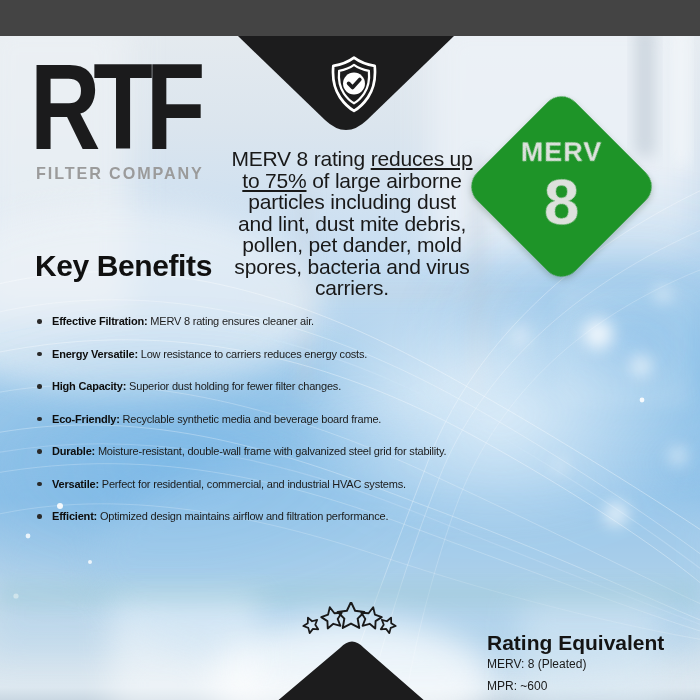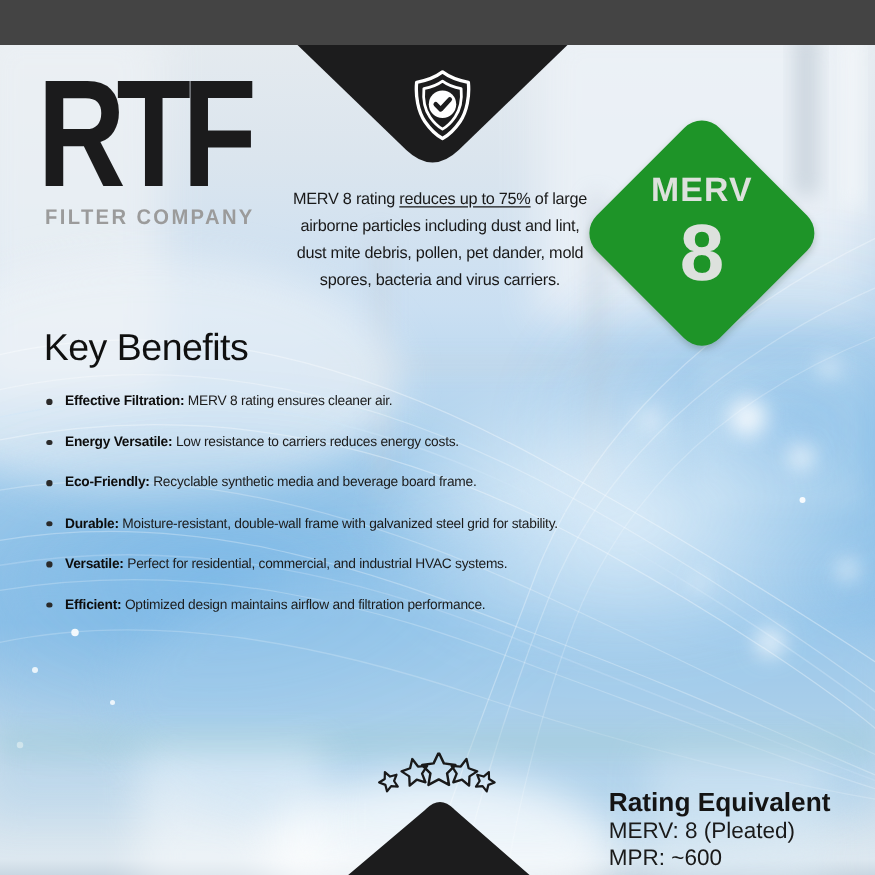--- a/index.html
+++ b/index.html
@@ -24,42 +24,42 @@
     transform:scaleX(.95);transform-origin:left top;white-space:nowrap;
   }
 
   
   .ribbon-top{position:absolute;left:0;top:0;width:700px;height:110px;}
   .shield{position:absolute;left:329px;top:20px;}
 
   
   .intro{
     position:absolute;left:229px;top:112px;width:246px;
-    font-size:13px;line-height:21.5px;color:#191919;text-align:center;
+    font-size:21px;line-height:21.5px;color:#191919;text-align:center;
     letter-spacing:-0.2px;margin:0;font-weight:500;
   }
   .intro .u{text-decoration:underline;text-underline-offset:2px;}
 
   
   .diamond{
     position:absolute;left:492px;top:81px;width:139px;height:139px;
     border-radius:20px;transform:rotate(45deg);
     box-shadow:2px 2px 6px rgba(30,60,30,.25);
   }
   .diamond-inner{
     position:absolute;inset:0;transform:rotate(-45deg);
     display:flex;flex-direction:column;align-items:center;justify-content:center;
   }
   .diamond-line1{font-size:27px;font-weight:bold;color:#dde1dd;letter-spacing:1px;line-height:1;}
   .diamond-line2{font-size:64px;font-weight:bold;color:#dde1dd;line-height:1;margin-top:4px;}
 
   
   .kb-heading{
-    position:absolute;left:35px;top:226px;margin:0;
-    font-size:30px;font-weight:normal;color:#101010;letter-spacing:-0.4px;
+    position:absolute;left:35px;top:213px;margin:0;
+    font-size:30px;font-weight:bold;color:#101010;letter-spacing:-0.4px;
   }
   .kb-list{
     position:absolute;left:35px;top:269px;width:650px;
     list-style:none;margin:0;padding:0;
   }
   .kb-list li{
     position:relative;padding-left:17px;
     font-size:11px;line-height:32.5px;color:#1b1b1b;letter-spacing:-0.2px;
   }
   .kb-list li::before{
@@ -68,21 +68,21 @@
   }
   .kb-list .lead{font-weight:bold;color:#0d0d0d;}
 
   
   .stars{position:absolute;left:296px;top:566px;}
   .ribbon-bottom{position:absolute;left:0;bottom:0;width:700px;height:105px;}
 
   
   .rating{position:absolute;left:487px;top:596px;}
   .rating-heading{margin:0;font-size:21px;font-weight:bold;color:#141414;line-height:22px;}
-  .rating-line{margin:0;font-size:18px;color:#1a1a1a;line-height:21.5px;}
+  .rating-line{margin:0;font-size:12px;color:#1a1a1a;line-height:21.5px;}
 </style>
 </head>
 <body>
 
 <div class="canvas">
 
   <svg class="bg-art" width="700" height="700" viewBox="0 0 700 700" aria-hidden="true">
     <defs>
       <filter id="b8" x="-50%" y="-50%" width="200%" height="200%">
           <feGaussianBlur stdDeviation="8"></feGaussianBlur>
@@ -182,20 +182,21 @@
     <div class="diamond-inner">
       <div class="diamond-line1">MERV</div>
       <div class="diamond-line2">8</div>
     </div>
   </div>
 
   <h2 class="kb-heading">Key Benefits</h2>
   <ul class="kb-list">
     <li><span class="lead">Effective Filtration:</span><span> MERV 8 rating ensures cleaner air.</span></li>
     <li><span class="lead">Energy Versatile:</span><span> Low resistance to carriers reduces energy costs.</span></li>
+    <li><span class="lead">High Capacity:</span><span> Superior dust holding for fewer filter changes.</span></li>
     <li><span class="lead">Eco-Friendly:</span><span> Recyclable synthetic media and beverage board frame.</span></li>
     <li><span class="lead">Durable:</span><span> Moisture-resistant, double-wall frame with galvanized steel grid for stability.</span></li>
     <li><span class="lead">Versatile:</span><span> Perfect for residential, commercial, and industrial HVAC systems.</span></li>
     <li><span class="lead">Efficient:</span><span> Optimized design maintains airflow and filtration performance.</span></li>
   </ul>
 
   <svg class="stars" width="112" height="42" viewBox="0 0 112 42" aria-hidden="true">
     <g fill="none" stroke="#191919" stroke-linejoin="round">
       <path d="M10 0L12.94 6.22L19.51 7.16L14.76 11.88L15.88 18.52L10 15.4L4.12 18.52L5.24 11.88L0.49 7.16L7.06 6.22Z" transform="translate(7 15) scale(0.8) rotate(-24 10 9.5)" stroke-width="2.2"></path>
       <path d="M10 0L12.94 6.22L19.51 7.16L14.76 11.88L15.88 18.52L10 15.4L4.12 18.52L5.24 11.88L0.49 7.16L7.06 6.22Z" transform="translate(25 5) scale(1.1) rotate(-12 10 9.5)" stroke-width="1.7"></path>

